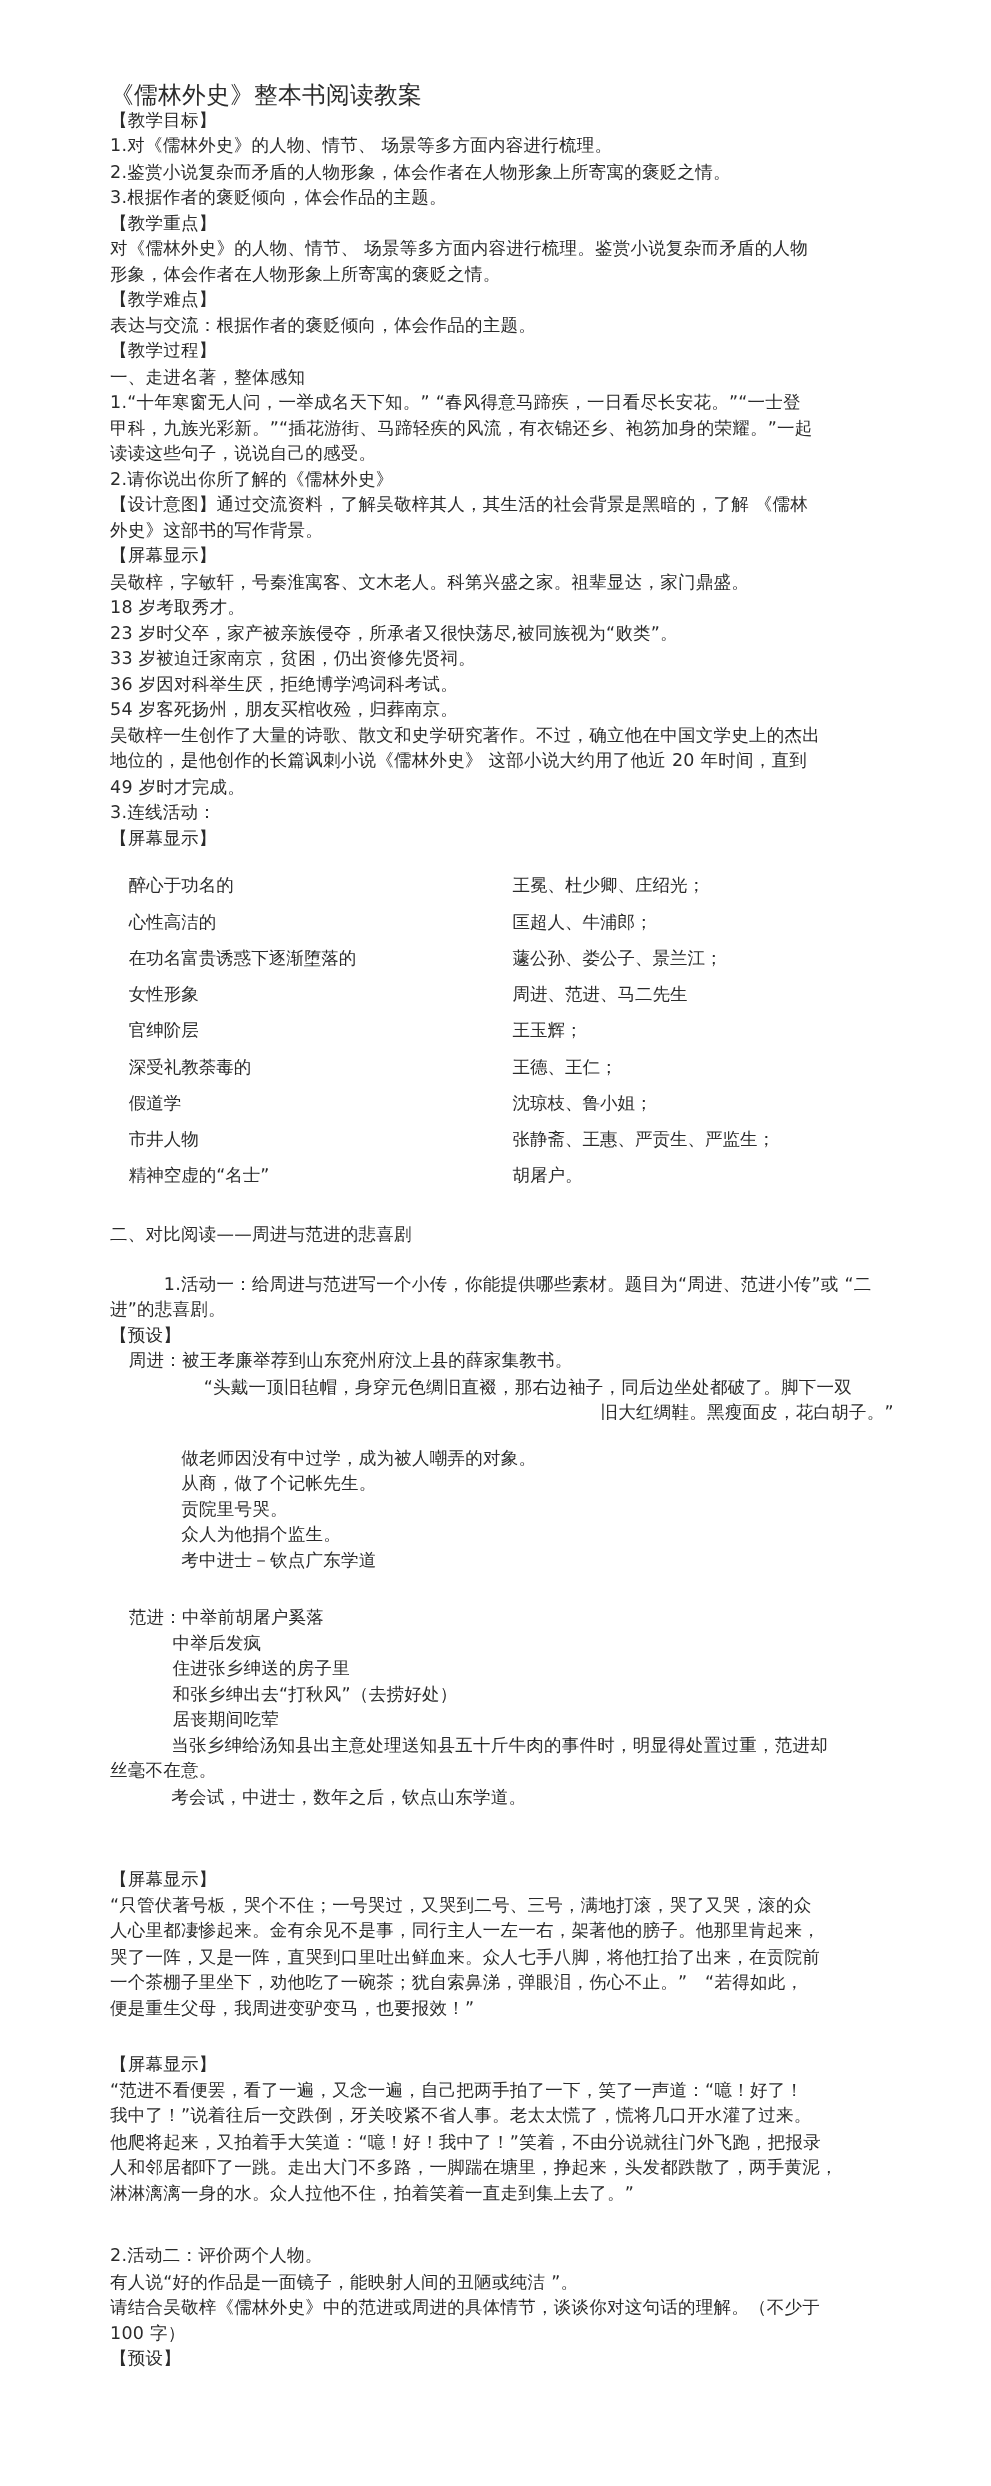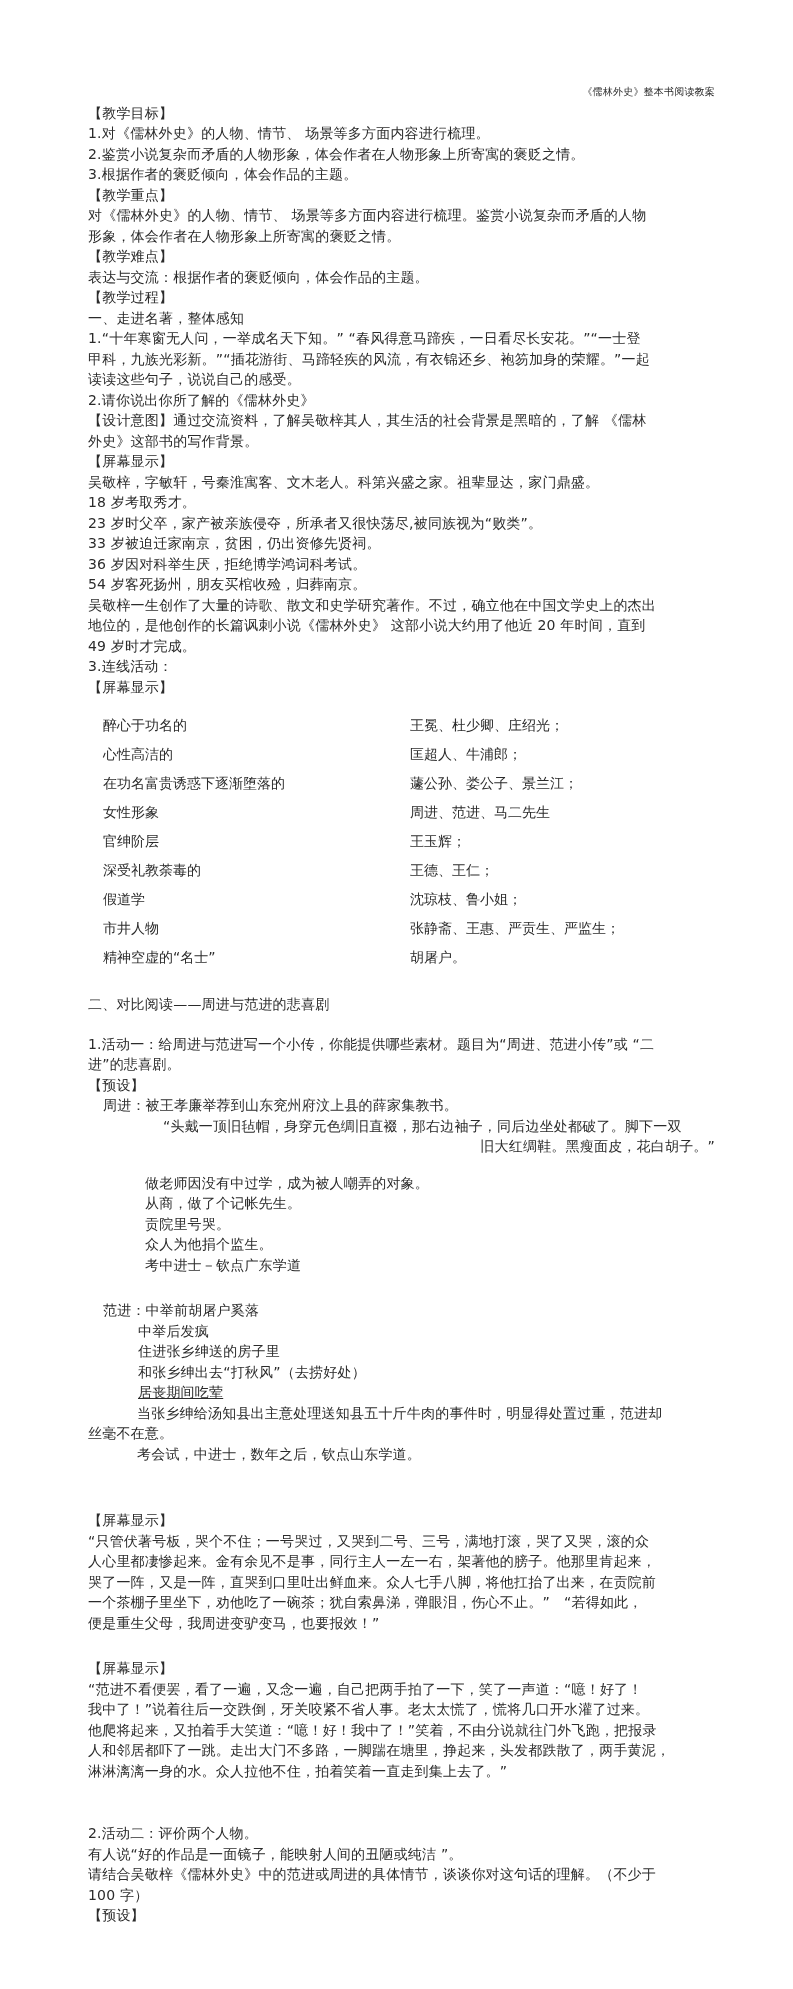--- a/index.html
+++ b/index.html
@@ -14,23 +14,22 @@
     padding:66px 78px 0 88px;
     font-size:14px;
     line-height:20.5px;
   }
   .line{
     white-space:pre-wrap;
     min-height:20.5px;
     letter-spacing:0.2px;
   }
   .line.title{
-    text-align:right;
-    font-size:10px;
-    margin-top:16px;
+    text-align:left;
+    font-size:19px;
   }
   .match-list{
     margin-top:14px;
   }
   .match-row{
     display:flex;
     height:29px;
     line-height:29px;
     padding-left:15px;
   }
@@ -110,50 +109,50 @@
         <div class="match-row">
           <div class="match-left">市井人物</div>
           <div class="match-right">张静斋、王惠、严贡生、严监生；</div>
         </div>
         <div class="match-row">
           <div class="match-left">精神空虚的“名士”</div>
           <div class="match-right">胡屠户。</div>
         </div>
       </div>
       <div class="line" style="margin-top: 22px;">二、对比阅读——周进与范进的悲喜剧</div>
-      <div class="line" style="margin-top: 19px;">1.活动一：给周进与范进写一个小传，你能提供哪些素材。题目为“周进、范进小传”或 “二</div>
+      <div class="line" style="margin-top: 19px; margin-left: 43px;">1.活动一：给周进与范进写一个小传，你能提供哪些素材。题目为“周进、范进小传”或 “二</div>
       <div class="line">进”的悲喜剧。</div>
       <div class="line">【预设】</div>
       <div class="line" style="padding-left: 15px;">周进：被王孝廉举荐到山东兖州府汶上县的薛家集教书。</div>
       <div class="line" style="padding-left: 75px;">“头戴一顶旧毡帽，身穿元色绸旧直裰，那右边袖子，同后边坐处都破了。脚下一双</div>
       <div class="line" style="padding-left: 29px; text-align: right;">旧大红绸鞋。黑瘦面皮，花白胡子。”</div>
       <div class="line" style="padding-left: 57px; margin-top: 16px;">做老师因没有中过学，成为被人嘲弄的对象。</div>
       <div class="line" style="padding-left: 57px;">从商，做了个记帐先生。</div>
       <div class="line" style="padding-left: 57px;">贡院里号哭。</div>
       <div class="line" style="padding-left: 57px;">众人为他捐个监生。</div>
       <div class="line" style="padding-left: 57px;">考中进士－钦点广东学道</div>
       <div class="line" style="padding-left: 15px; margin-top: 25px;">范进：中举前胡屠户奚落</div>
       <div class="line" style="padding-left: 50px;">中举后发疯</div>
       <div class="line" style="padding-left: 50px;">住进张乡绅送的房子里</div>
       <div class="line" style="padding-left: 50px;">和张乡绅出去“打秋风”（去捞好处）</div>
-      <div class="line" style="padding-left: 50px; text-decoration: underline;">居丧期间吃荤</div>
+      <div class="line" style="padding-left: 50px;">居丧期间吃荤</div>
       <div class="line" style="padding-left: 49px;">当张乡绅给汤知县出主意处理送知县五十斤牛肉的事件时，明显得处置过重，范进却</div>
       <div class="line">丝毫不在意。</div>
       <div class="line" style="padding-left: 49px;">考会试，中进士，数年之后，钦点山东学道。</div>
       <div class="line" style="margin-top: 46px;">【屏幕显示】</div>
       <div class="line">“只管伏著号板，哭个不住；一号哭过，又哭到二号、三号，满地打滚，哭了又哭，滚的众</div>
       <div class="line">人心里都凄惨起来。金有余见不是事，同行主人一左一右，架著他的膀子。他那里肯起来，</div>
       <div class="line">哭了一阵，又是一阵，直哭到口里吐出鲜血来。众人七手八脚，将他扛抬了出来，在贡院前</div>
       <div class="line">一个茶棚子里坐下，劝他吃了一碗茶；犹自索鼻涕，弹眼泪，伤心不止。”　“若得如此，</div>
       <div class="line">便是重生父母，我周进变驴变马，也要报效！”</div>
       <div class="line" style="margin-top: 25px;">【屏幕显示】</div>
       <div class="line">“范进不看便罢，看了一遍，又念一遍，自己把两手拍了一下，笑了一声道：“噫！好了！</div>
       <div class="line">我中了！”说着往后一交跌倒，牙关咬紧不省人事。老太太慌了，慌将几口开水灌了过来。</div>
       <div class="line">他爬将起来，又拍着手大笑道：“噫！好！我中了！”笑着，不由分说就往门外飞跑，把报录</div>
       <div class="line">人和邻居都吓了一跳。走出大门不多路，一脚踹在塘里，挣起来，头发都跌散了，两手黄泥，</div>
       <div class="line">淋淋漓漓一身的水。众人拉他不住，拍着笑着一直走到集上去了。”</div>
-      <div class="line" style="margin-top: 42px;">2.活动二：评价两个人物。</div>
+      <div class="line" style="margin-top: 30px;">2.活动二：评价两个人物。</div>
       <div class="line">有人说“好的作品是一面镜子，能映射人间的丑陋或纯洁 ”。</div>
       <div class="line">请结合吴敬梓《儒林外史》中的范进或周进的具体情节，谈谈你对这句话的理解。（不少于</div>
       <div class="line">100 字）</div>
       <div class="line">【预设】</div>
     </div>
 </div>
 
 </body></html>

